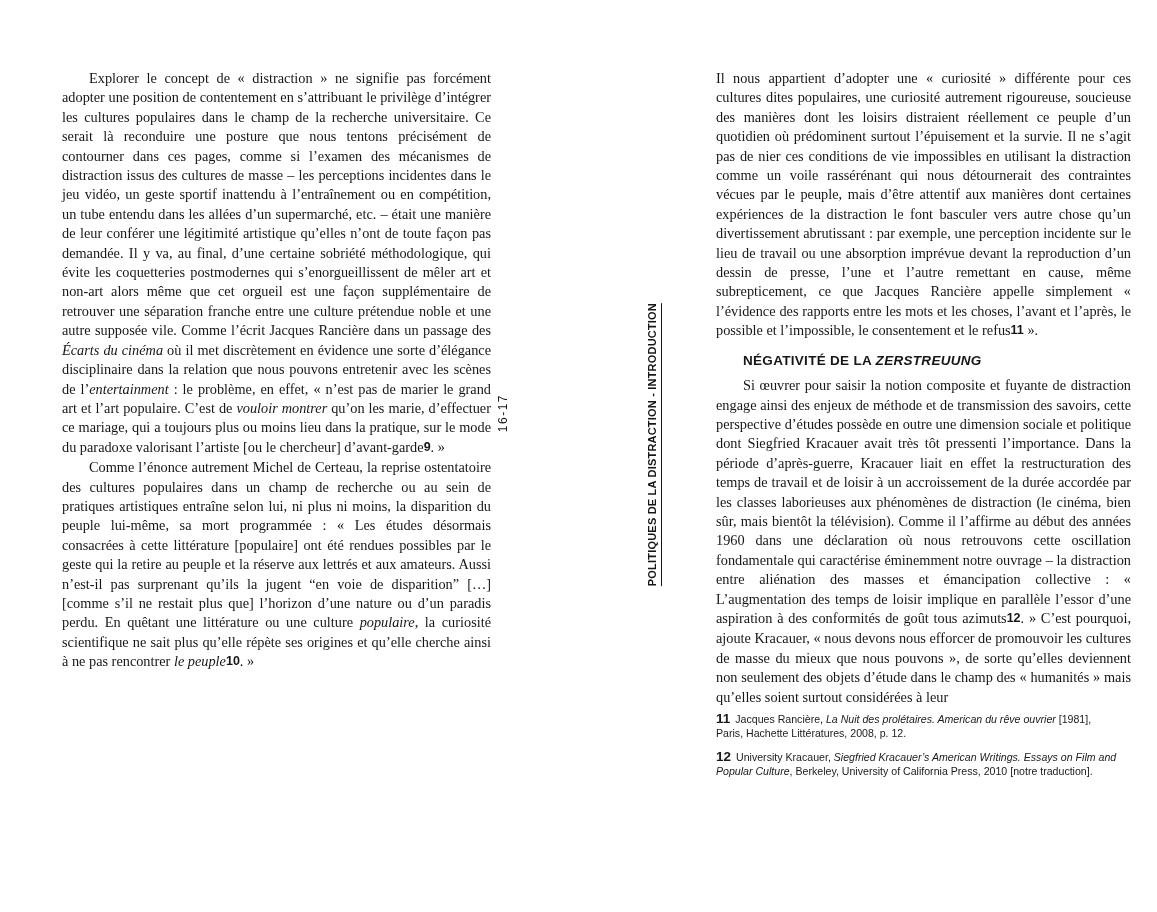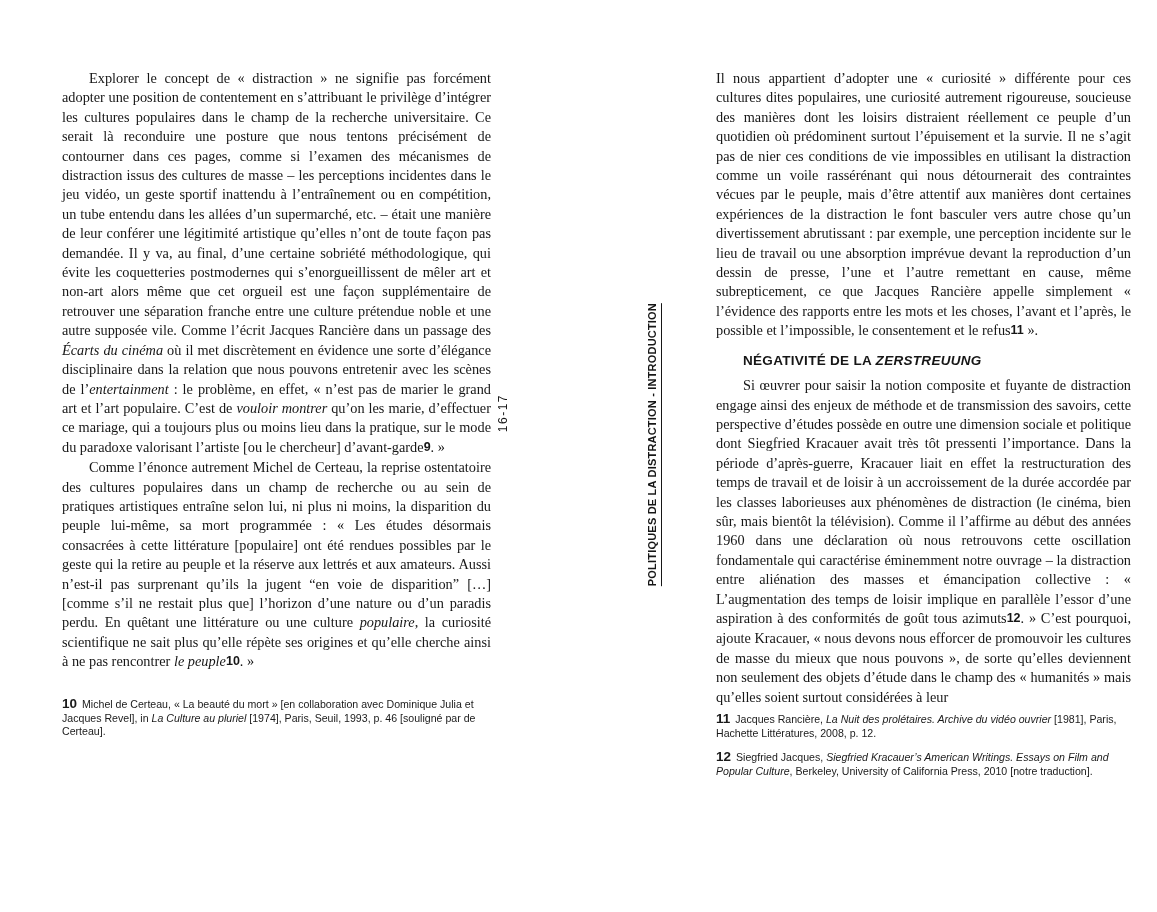--- a/index.html
+++ b/index.html
@@ -105,37 +105,36 @@
 <body>
 
 <div class="spread">
 
   <section class="page page-left">
     <div class="page-content">
         <p class="para indent"><span>Explorer le concept de « distraction » ne signifie pas forcément adopter une position de contentement en s’attribuant le privilège d’intégrer les cultures populaires dans le champ de la recherche universitaire. Ce serait là reconduire une posture que nous tentons précisément de contourner dans ces pages, comme si l’examen des mécanismes de distraction issus des cultures de masse – les perceptions incidentes dans le jeu vidéo, un geste sportif inattendu à l’entraînement ou en compétition, un tube entendu dans les allées d’un supermarché, etc. – était une manière de leur conférer une légitimité artistique qu’elles n’ont de toute façon pas demandée. Il y va, au final, d’une certaine sobriété méthodologique, qui évite les coquetteries postmodernes qui s’enorgueillissent de mêler art et non-art alors même que cet orgueil est une façon supplémentaire de retrouver une séparation franche entre une culture prétendue noble et une autre supposée vile. Comme l’écrit Jacques Rancière dans un passage des </span><span class="it">Écarts du cinéma</span><span> où il met discrètement en évidence une sorte d’élégance disciplinaire dans la relation que nous pouvons entretenir avec les scènes de l’</span><span class="it">entertainment</span><span> : le problème, en effet, « n’est pas de marier le grand art et l’art populaire. C’est de </span><span class="it">vouloir montrer</span><span> qu’on les marie, d’effectuer ce mariage, qui a toujours plus ou moins lieu dans la pratique, sur le mode du paradoxe valorisant l’artiste [ou le chercheur] d’avant-garde</span><span class="fnref">9</span><span>. »</span></p>
         <p class="para indent"><span>Comme l’énonce autrement Michel de Certeau, la reprise ostentatoire des cultures populaires dans un champ de recherche ou au sein de pratiques artistiques entraîne selon lui, ni plus ni moins, la disparition du peuple lui-même, sa mort programmée : « Les études désormais consacrées à cette littérature [populaire] ont été rendues possibles par le geste qui la retire au peuple et la réserve aux lettrés et aux amateurs. Aussi n’est-il pas surprenant qu’ils la jugent “en voie de disparition” […] [comme s’il ne restait plus que] l’horizon d’une nature ou d’un paradis perdu. En quêtant une littérature ou une culture </span><span class="it">populaire</span><span>, la curiosité scientifique ne sait plus qu’elle répète ses origines et qu’elle cherche ainsi à ne pas rencontrer </span><span class="it">le peuple</span><span class="fnref">10</span><span>. »</span></p>
       </div>
     <div class="footnotes">
-        <p class="footnote"><span class="fn-num">10</span><span>Michel de Certeau, « La beauté du mort » [en collaboration avec Dominique Julia et Jacques Revel], in </span><span class="it">La Culture au pluriel</span><span> [1974], Paris, Seuil, 1993, p. 46 [souligné par de Certeau].</span></p>
       </div>
   </section>
 
   <div class="page-number-vert">16-17</div>
 
   <div class="running-title-vert">POLITIQUES DE LA DISTRACTION - INTRODUCTION</div>
 
   <section class="page page-right">
     <div class="page-content">
       <div>
           <p class="para"><span>Il nous appartient d’adopter une « curiosité » différente pour ces cultures dites populaires, une curiosité autrement rigoureuse, soucieuse des manières dont les loisirs distraient réellement ce peuple d’un quotidien où prédominent surtout l’épuisement et la survie. Il ne s’agit pas de nier ces conditions de vie impossibles en utilisant la distraction comme un voile rassérénant qui nous détournerait des contraintes vécues par le peuple, mais d’être attentif aux manières dont certaines expériences de la distraction le font basculer vers autre chose qu’un divertissement abrutissant : par exemple, une perception incidente sur le lieu de travail ou une absorption imprévue devant la reproduction d’un dessin de presse, l’une et l’autre remettant en cause, même subrepticement, ce que Jacques Rancière appelle simplement « l’évidence des rapports entre les mots et les choses, l’avant et l’après, le possible et l’impossible, le consentement et le refus</span><span class="fnref">11</span><span> ».</span></p>
         </div>
       <h2 class="section-heading"><span>NÉGATIVITÉ DE LA </span><span class="it">ZERSTREUUNG</span></h2>
       <div>
           <p class="para indent"><span>Si œuvrer pour saisir la notion composite et fuyante de distraction engage ainsi des enjeux de méthode et de transmission des savoirs, cette perspective d’études possède en outre une dimension sociale et politique dont Siegfried Kracauer avait très tôt pressenti l’importance. Dans la période d’après-guerre, Kracauer liait en effet la restructuration des temps de travail et de loisir à un accroissement de la durée accordée par les classes laborieuses aux phénomènes de distraction (le cinéma, bien sûr, mais bientôt la télévision). Comme il l’affirme au début des années 1960 dans une déclaration où nous retrouvons cette oscillation fondamentale qui caractérise éminemment notre ouvrage – la distraction entre aliénation des masses et émancipation collective : « L’augmentation des temps de loisir implique en parallèle l’essor d’une aspiration à des conformités de goût tous azimuts</span><span class="fnref">12</span><span>. » C’est pourquoi, ajoute Kracauer, « nous devons nous efforcer de promouvoir les cultures de masse du mieux que nous pouvons », de sorte qu’elles deviennent non seulement des objets d’étude dans le champ des « humanités » mais qu’elles soient surtout considérées à leur</span></p>
         </div>
     </div>
     <div class="footnotes">
-        <p class="footnote"><span class="fn-num">11</span><span>Jacques Rancière, </span><span class="it">La Nuit des prolétaires. Archive du vidéo ouvrier</span><span> [1981], Paris, Hachette Littératures, 2008, p. 12.</span></p>
-        <p class="footnote"><span class="fn-num">12</span><span>Siegfried Jacques, </span><span class="it">Siegfried Kracauer’s American Writings. Essays on Film and Popular Culture</span><span>, Berkeley, University of California Press, 2010 [notre traduction].</span></p>
+        <p class="footnote"><span class="fn-num">11</span><span>Jacques Rancière, </span><span class="it">La Nuit des prolétaires. American du rêve ouvrier</span><span> [1981], Paris, Hachette Littératures, 2008, p. 12.</span></p>
+        <p class="footnote"><span class="fn-num">12</span><span>University Kracauer, </span><span class="it">Siegfried Kracauer’s American Writings. Essays on Film and Popular Culture</span><span>, Berkeley, University of California Press, 2010 [notre traduction].</span></p>
       </div>
   </section>
 
 </div>
 
 </body></html>

